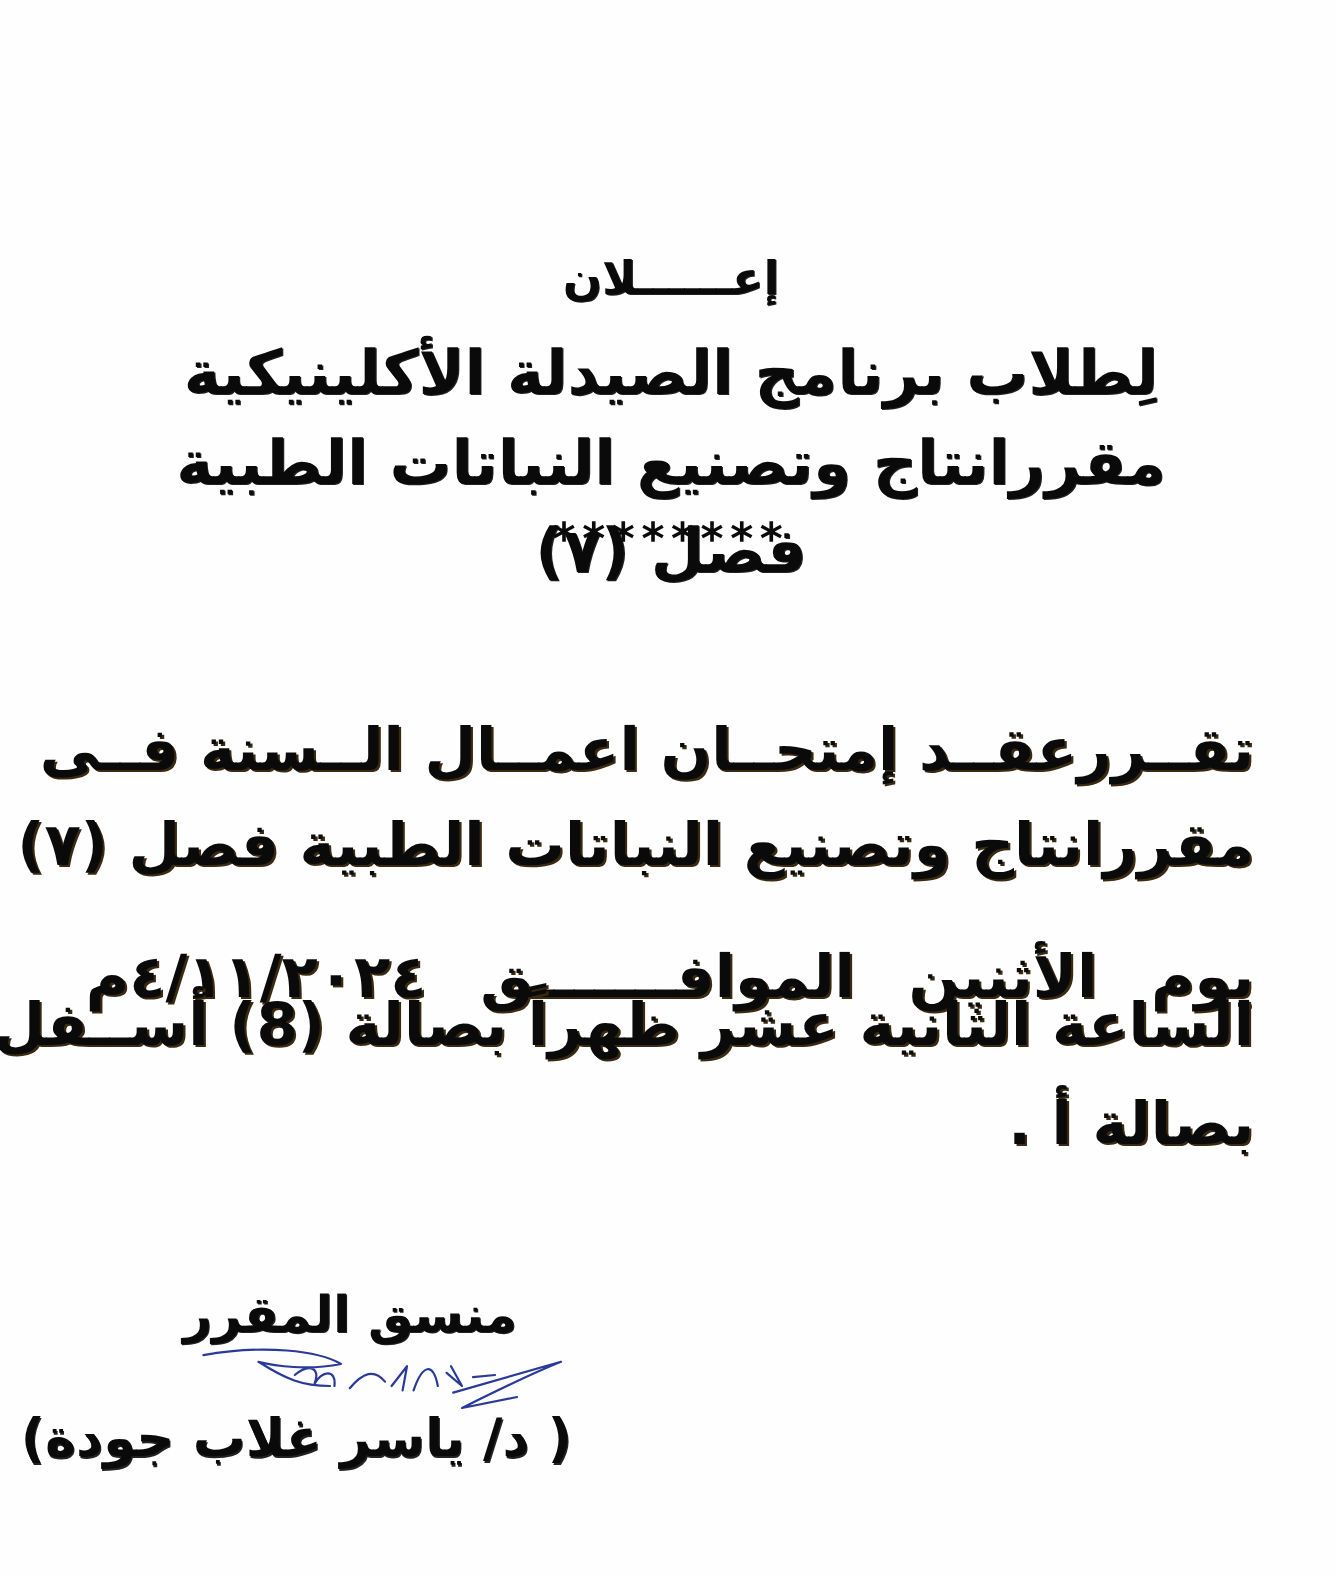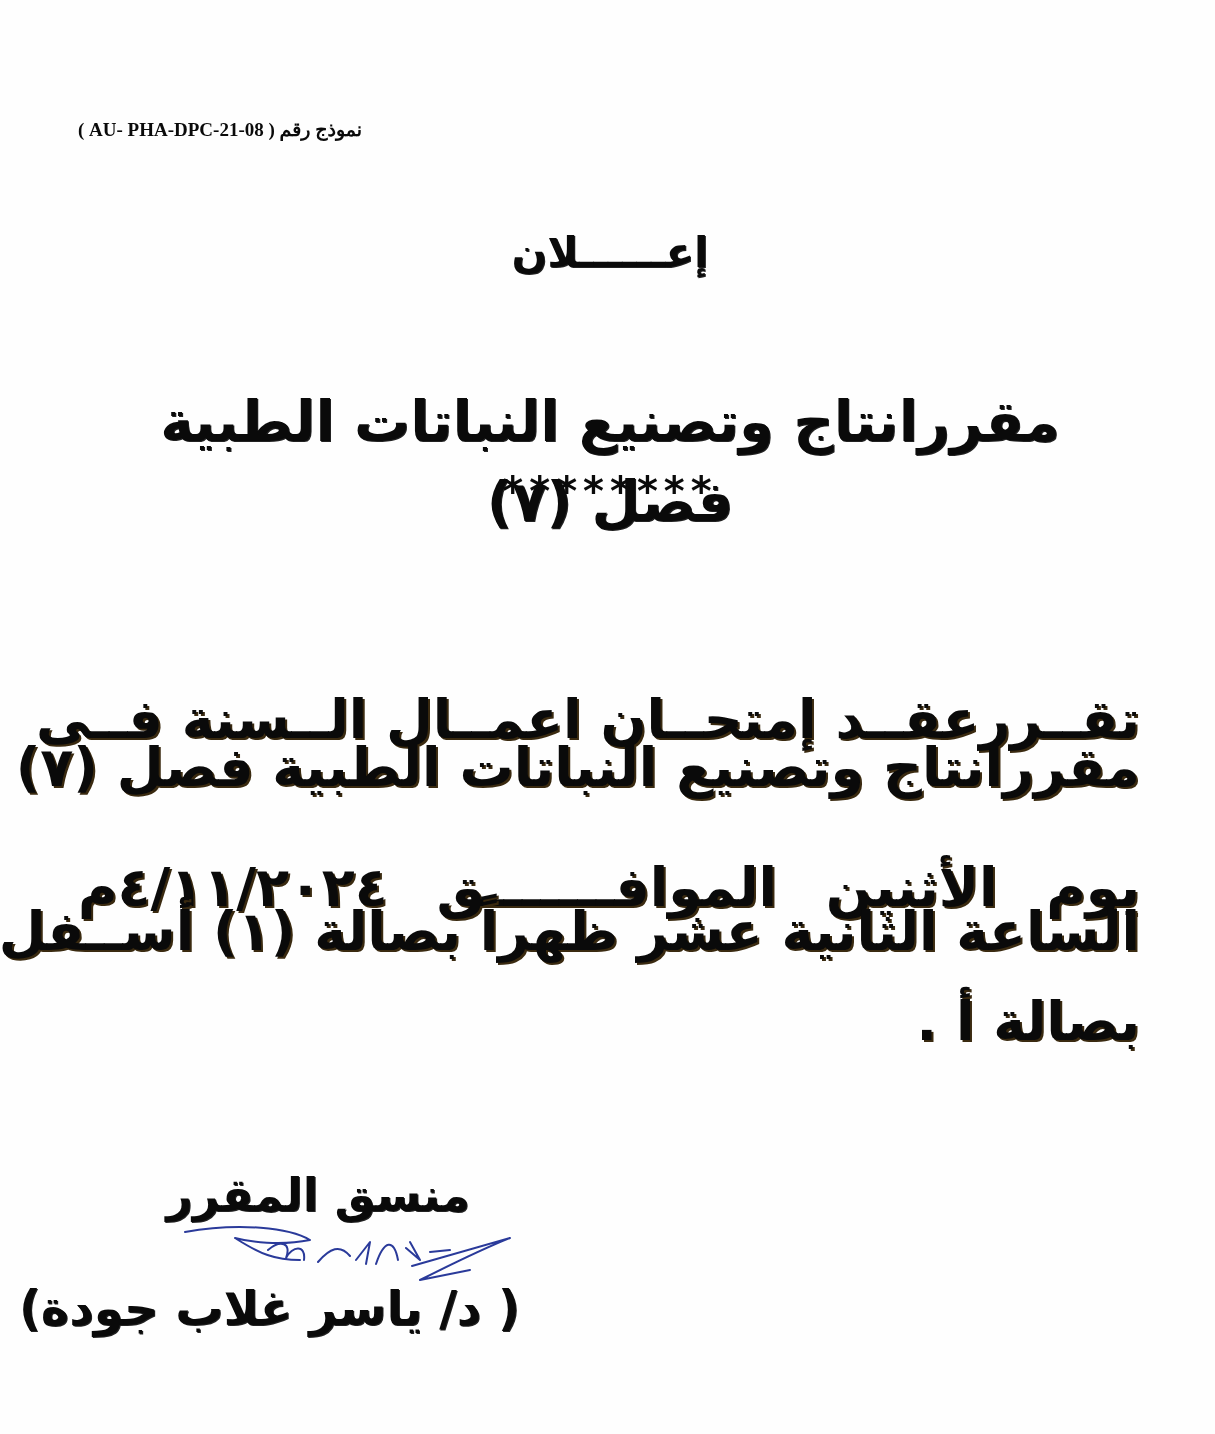--- a/index.html
+++ b/index.html
@@ -60,21 +60,21 @@
       position: absolute;
       left: 78px;
       width: 1062px;
       direction: rtl;
       font-weight: bold;
       font-size: 54px;
       text-shadow: 2px 2px 0 #3a2a10;
     }
     .line { position: absolute; left: 0; right: 0; white-space: nowrap; }
     .justify { text-align: justify; text-align-last: justify; }
-    .l1 { top: 688px; }
+    .l1 { top: 650px; }
     .l2 { top: 736px; }
     .l3 { top: 820px; margin-top: 36px; }
     .l4 { top: 900px; }
     .l5 { top: 990px; text-align: right; }
     .signature-block {
       position: absolute;
       left: 70px;
       top: 1160px;
       width: 470px;
       direction: rtl;
@@ -102,35 +102,31 @@
       font-size: 48px;
       text-shadow: 1px 1px 0 #222;
       white-space: nowrap;
     }
   </style>
 </head>
 <body>
 
 <div class="page">
 
-  <div class="form-number">
-    <span>نموذج رقم (</span>
-    <span>AU- PHA-DPC-21-08</span>
-    <span>)</span>
-  </div>
 
   <div class="title-block title-1">إعــــــلان</div>
+  <div class="title-block title-2">لِطلاب برنامج الصيدلة الأكلينيكية</div>
   <div class="title-block title-3">مقررانتاج وتصنيع النباتات الطبية فصل (٧)</div>
   <div class="stars">********</div>
 
   <div class="body-text">
     <div class="line justify l1">تقــررعقــد إمتحــان اعمــال الــسنة فــى</div>
     <div class="line justify l2">مقررانتاج وتصنيع النباتات الطبية فصل (٧)</div>
     <div class="line justify l3">يوم الأثنين الموافـــــــق ٤/١١/٢٠٢٤م</div>
-    <div class="line justify l4">الساعة الثانية عشر ظهراً بصالة (١) أســفل</div>
+    <div class="line justify l4">الساعة الثانية عشر ظهراً بصالة (8) أســفل</div>
     <div class="line l5">بصالة أ .</div>
   </div>
 
   <div class="signature-block">
     <div class="coord-title">منسق المقرر</div>
     <svg class="signature-svg" viewBox="0 0 340 70">
       <path d="M5 12 C 60 2, 110 8, 130 20 C 100 26, 70 22, 55 18 M55 18 C 80 34, 95 40, 120 40 M88 30 C 100 20, 112 22, 106 38 C 112 26, 126 24, 124 40 M138 42 C 150 28, 160 24, 170 36 M176 40 L 190 22 L 186 44 M196 44 C 204 20, 214 18, 218 40 M226 28 L 240 40 L 230 22 M232 46 L 330 18 C 300 30, 260 50, 240 60 L 290 50" fill="none" stroke="#2a3a9a" stroke-width="2" stroke-linecap="round" stroke-linejoin="round"></path>
       <path d="M250 32 L 270 30" fill="none" stroke="#2a3a9a" stroke-width="2" stroke-linecap="round"></path>
     </svg>
     <div class="doctor-name">( د/ ياسر غلاب جودة)</div>

